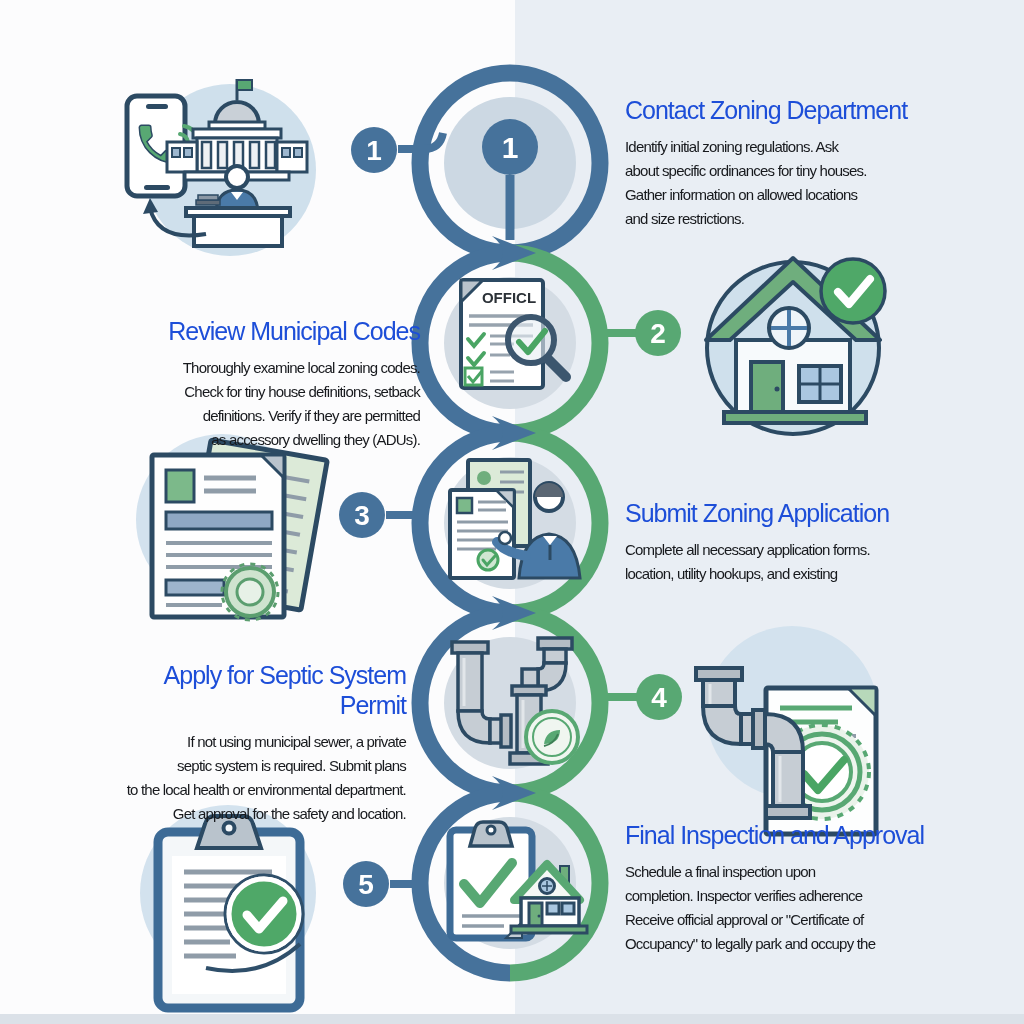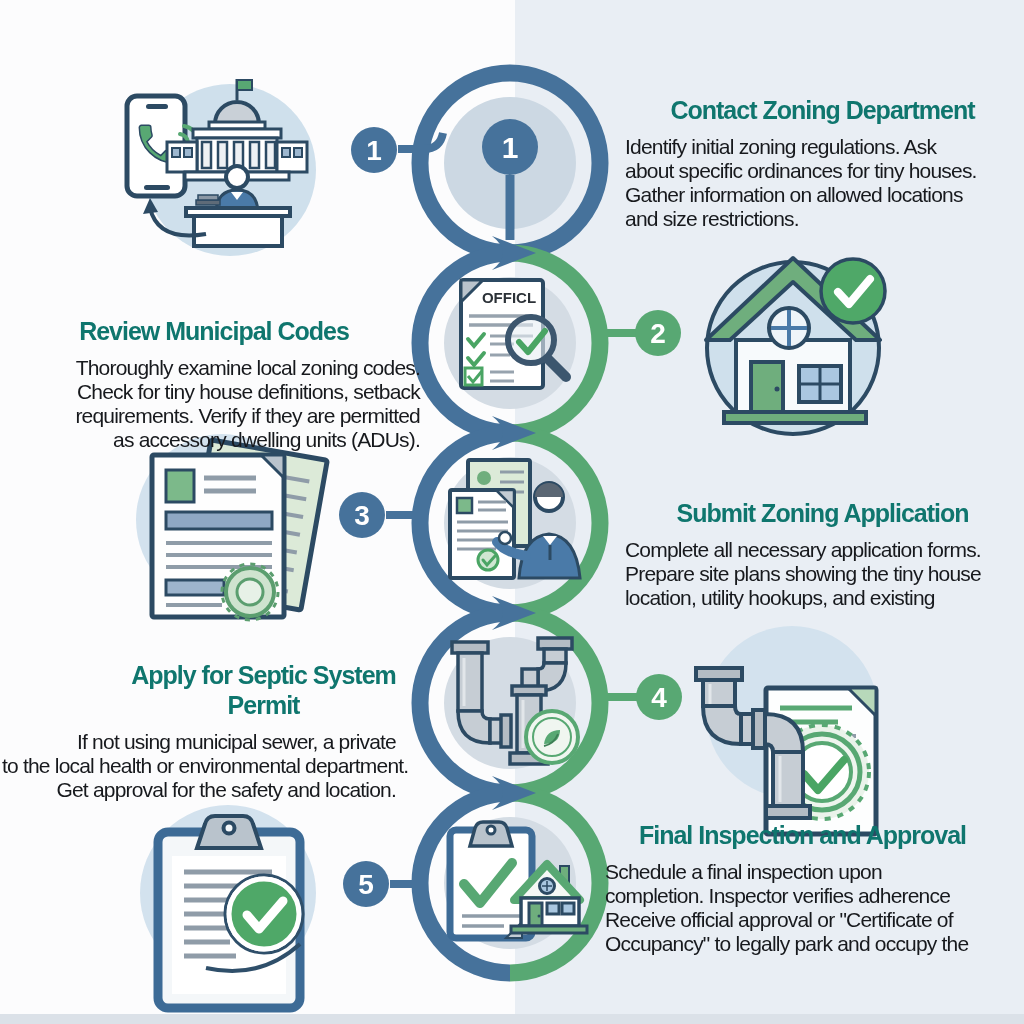--- a/index.html
+++ b/index.html
@@ -4,29 +4,29 @@
 <style>
   html,body{margin:0;padding:0;}
   .stage{
     position:relative;width:1024px;height:1024px;overflow:hidden;
     background:#fcfcfd;font-family:"Liberation Sans",sans-serif;
   }
   .bg-right{position:absolute;left:515px;top:0;width:509px;height:1024px;background:#e9eef4;}
   .bg-bottom{position:absolute;left:0;top:1014px;width:1024px;height:10px;background:#dbe1e8;}
   svg.art{position:absolute;left:0;top:0;width:1024px;height:1024px;}
   .step{position:absolute;color:#17191d;}
-  .step-title{font-size:25px;font-weight:bold;letter-spacing:-1px;line-height:30px;color:#0f766e;text-align:center;}
-  .step-lines{margin-top:10px;font-size:21px;letter-spacing:-0.8px;line-height:24px;}
+  .step-title{font-size:25px;font-weight:normal;letter-spacing:-1px;line-height:30px;color:#1d4ed8;}
+  .step-lines{margin-top:10px;font-size:15px;letter-spacing:-0.8px;line-height:24px;}
   .step-lines div{white-space:nowrap;}
   .align-right{text-align:right;margin-top:30px;}
   #t1{left:625px;top:95px;width:395px;}
   #t2{left:8px;top:286px;width:412px;}
   #t3{left:625px;top:458px;width:395px;margin-top:40px;}
-  #t4{left:2px;top:630px;width:394px;}
-  #t5{left:605px;top:820px;width:395px;}
+  #t4{left:12px;top:630px;width:394px;}
+  #t5{left:625px;top:820px;width:395px;}
   #t4 .step-title{max-width:265px;margin-left:auto;}
   .art text{font-family:"Liberation Sans",sans-serif;font-weight:bold;fill:#ffffff;text-anchor:middle;}
   .art text.doclabel{fill:#2b3137;}
 </style>
 </head>
 <body>
 
 <div class="stage">
   <div class="bg-right"></div>
   <div class="bg-bottom"></div>
@@ -340,38 +340,38 @@
       <div>Gather information on allowed locations</div>
       <div>and size restrictions.</div>
     </div>
   </div>
 
   <div class="step align-right" id="t2">
     <div class="step-title">Review Municipal Codes</div>
     <div class="step-lines">
       <div>Thoroughly examine local zoning codes.</div>
       <div>Check for tiny house definitions, setback</div>
-      <div>requirements. Verify if they are permitted</div>
-      <div>as accessory dwelling units (ADUs).</div>
+      <div>definitions. Verify if they are permitted</div>
+      <div>as accessory dwelling they (ADUs).</div>
     </div>
   </div>
 
   <div class="step" id="t3">
     <div class="step-title">Submit Zoning Application</div>
     <div class="step-lines">
       <div>Complete all necessary application forms.</div>
-      <div>Prepare site plans showing the tiny house</div>
       <div>location, utility hookups, and existing</div>
     </div>
   </div>
 
   <div class="step align-right" id="t4">
     <div class="step-title">Apply for Septic System Permit</div>
     <div class="step-lines">
       <div>If not using municipal sewer, a private</div>
+      <div>septic system is required. Submit plans</div>
       <div>to the local health or environmental department.</div>
       <div>Get approval for the safety and location.</div>
     </div>
   </div>
 
   <div class="step" id="t5">
     <div class="step-title">Final Inspection and Approval</div>
     <div class="step-lines">
       <div>Schedule a final inspection upon</div>
       <div>completion. Inspector verifies adherence</div>

